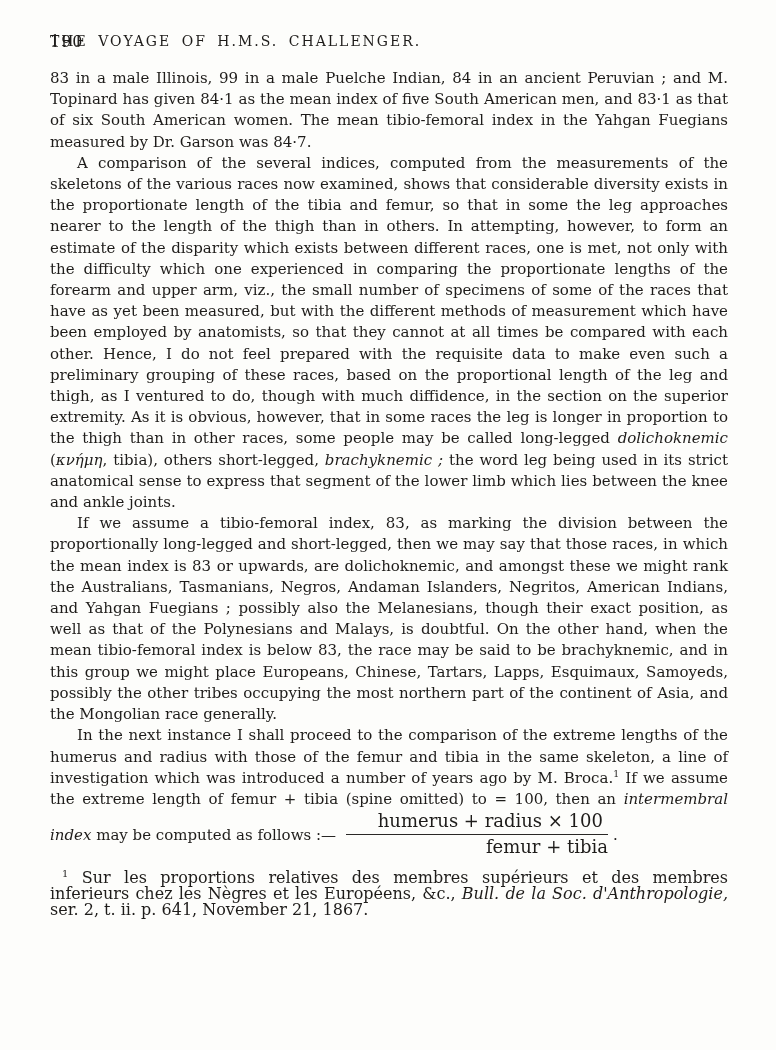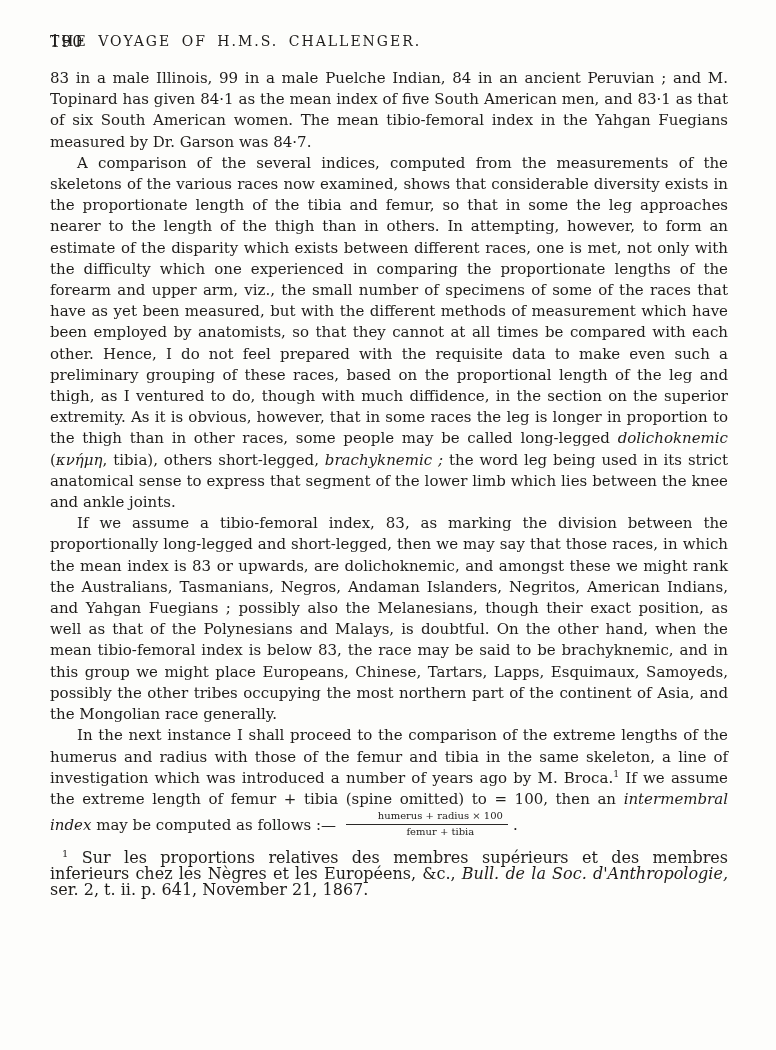--- a/index.html
+++ b/index.html
@@ -54,23 +54,23 @@
   p.para.no-indent { text-indent: 0; }
   .italic { font-style: italic; margin-top: 44px; }
   .sup {
     vertical-align: super;
     font-size: 0.62em;
     line-height: 0;
   }
   .fraction {
     display: inline-block;
     vertical-align: middle;
-    text-align: center;
+    text-align: right;
     line-height: 1.25;
-    font-size: 10px;
+    font-size: 18px;
     margin: 0 5px 3px 5px;
   }
   .fraction .num {
     display: block;
     padding: 0 5px 1px 5px;
     border-bottom: 1.3px solid #2a2826;
   }
   .fraction .den {
     display: block;
     padding-top: 1px;

